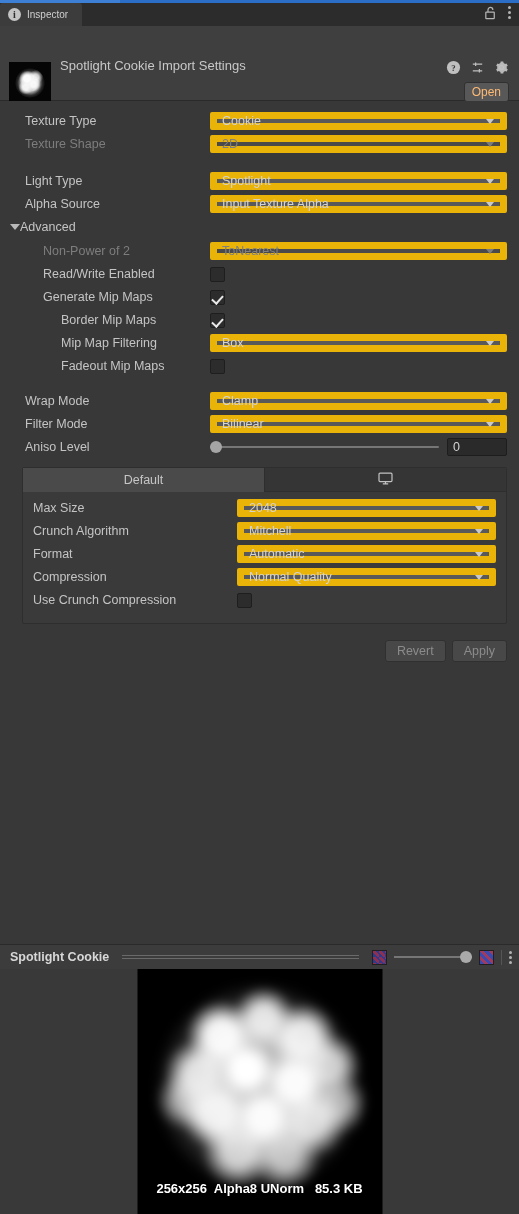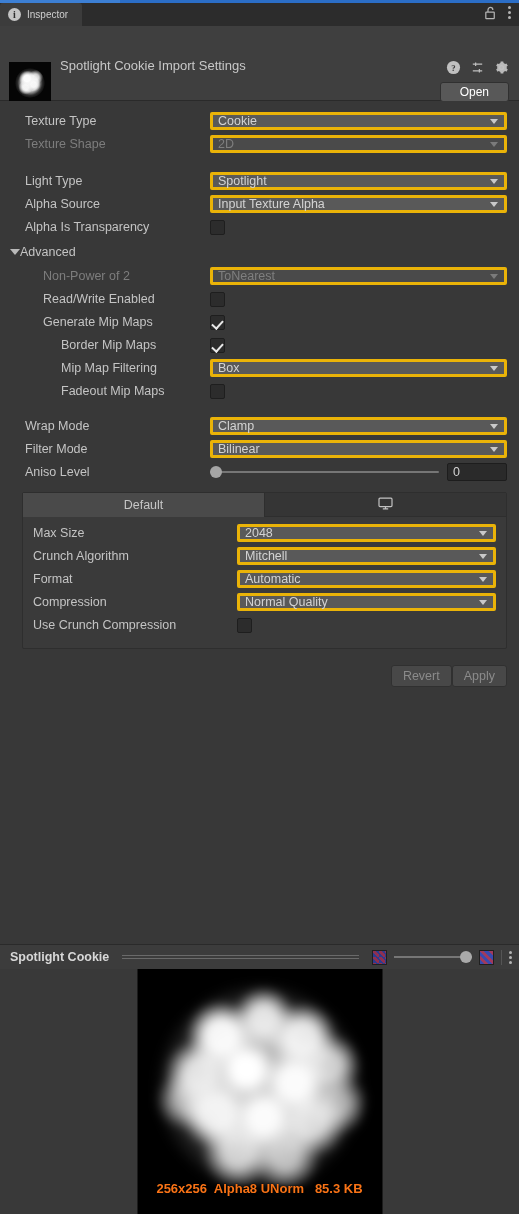--- a/index.html
+++ b/index.html
@@ -78,42 +78,42 @@
     font-size: 13px; color: #c8c8c8;
   }
   .hdr-icons {
     position: absolute; right: 10px; top: 34px;
     display: flex; align-items: center; gap: 9px;
   }
   .ico { width: 15px; height: 15px; display: block; }
   .open-btn {
     position: absolute; right: 10px; top: 56px;
     background: #585858; border: 1px solid #303030; border-radius: 3px;
-    color: #ffffff; font-size: 12px;
-    padding: 2px 19px; cursor: pointer;
+    color: #fdba74; font-size: 12px;
+    padding: 2px 7px; cursor: pointer;
     font-family: "Liberation Sans", sans-serif;
   }
 
   
   .props { position: relative; background: #383838; padding-top: 10px; }
   .row {
     display: flex; align-items: center;
     height: 20px; margin-bottom: 5px;
     padding-left: 25px; padding-right: 12px;
   }
   .row.tight { margin-bottom: 3px; }
   .lbl { font-size: 12.5px; color: #c4c4c4; width: 185px; flex: none;
          white-space: nowrap; overflow: hidden; text-overflow: ellipsis; }
   .lbl.dim { color: #7d7d7d; }
   .lbl.ind1 { padding-left: 18px; width: 185px; }
   .lbl.ind2 { padding-left: 36px; width: 185px; }
 
   .dd {
     flex: 1; height: 18px; background: #595959;
-    border: 3px solid #eab308; border-radius: 2px;
+    border: 7px solid #eab308; border-radius: 2px;
     display: flex; align-items: center;
     padding: 0 4px 0 5px;
     font-size: 12.5px; color: #d3d3d3;
     position: relative; cursor: pointer;
   }
   .dd.dim { background: #4a4a4a; color: #7f7f7f; }
   .dd .arrow {
     position: absolute; right: 6px; top: 50%;
     margin-top: -2px;
     width: 0; height: 0;
@@ -188,21 +188,21 @@
   }
   .plat-tab.sel { background: #4a4a4a; border-bottom: none; }
   .plat-tab.unsel { background: #353535; }
   .plat-tab:last-child { border-right: none; }
   .plat-body { padding: 6px 6px 8px 6px; }
   .plat-body .row { padding-left: 4px; padding-right: 4px; gap: 19px; }
   .plat-body .lbl { width: 185px; }
 
   
   .btnrow {
-    display: flex; justify-content: flex-end; 
+    display: flex; justify-content: flex-end; gap: 6px;
     padding: 16px 12px 0 0;
   }
   .btn {
     background: #484848; border: 1px solid #303030; border-radius: 3px;
     color: #8b8b8b; font-size: 12.5px;
     padding: 3px 11px; cursor: default;
     font-family: "Liberation Sans", sans-serif;
   }
 
   
@@ -266,21 +266,21 @@
       radial-gradient(circle at 40% 80%, rgba(235,235,235,.85) 0 7%, transparent 17%),
       radial-gradient(circle at 62% 82%, rgba(230,230,230,.8) 0 6%, transparent 16%),
       radial-gradient(circle at 16% 56%, rgba(225,225,225,.75) 0 5%, transparent 14%),
       radial-gradient(circle at 86% 58%, rgba(225,225,225,.75) 0 5%, transparent 14%),
       radial-gradient(circle at 50% 50%, rgba(210,210,210,.85) 0 34%, rgba(130,130,130,.35) 52%, rgba(0,0,0,0) 70%);
     filter: blur(5px);
   }
   .preview-meta {
     position: absolute; left: 0; right: 0; bottom: 18px;
     text-align: center;
-    font-size: 13px; font-weight: bold; color: #f97316;
+    font-size: 13px; font-weight: bold; color: #ffffff;
     text-shadow: 0 0 3px #000, 0 1px 2px #000;
     white-space: pre;
   }
 </style>
 </head>
 <body>
 
 <div class="tabbar">
   <div class="tabbar-accent"></div>
   <div class="tab-active">
@@ -359,24 +359,20 @@
   </div>
 
   <div class="row tight">
     <span class="lbl">Alpha Source</span>
     <div class="dd">
       <span>Input Texture Alpha</span>
       <i class="arrow"></i>
     </div>
   </div>
 
-  <div class="row">
-    <span class="lbl">Alpha Is Transparency</span>
-    <span class="cb"></span>
-  </div>
 
   <div class="foldout">
     <i class="tri"></i>
     <span>Advanced</span>
   </div>
 
   <div class="row tight">
     <span class="lbl ind1 dim">Non-Power of 2</span>
     <div class="dd dim">
       <span>ToNearest</span>

